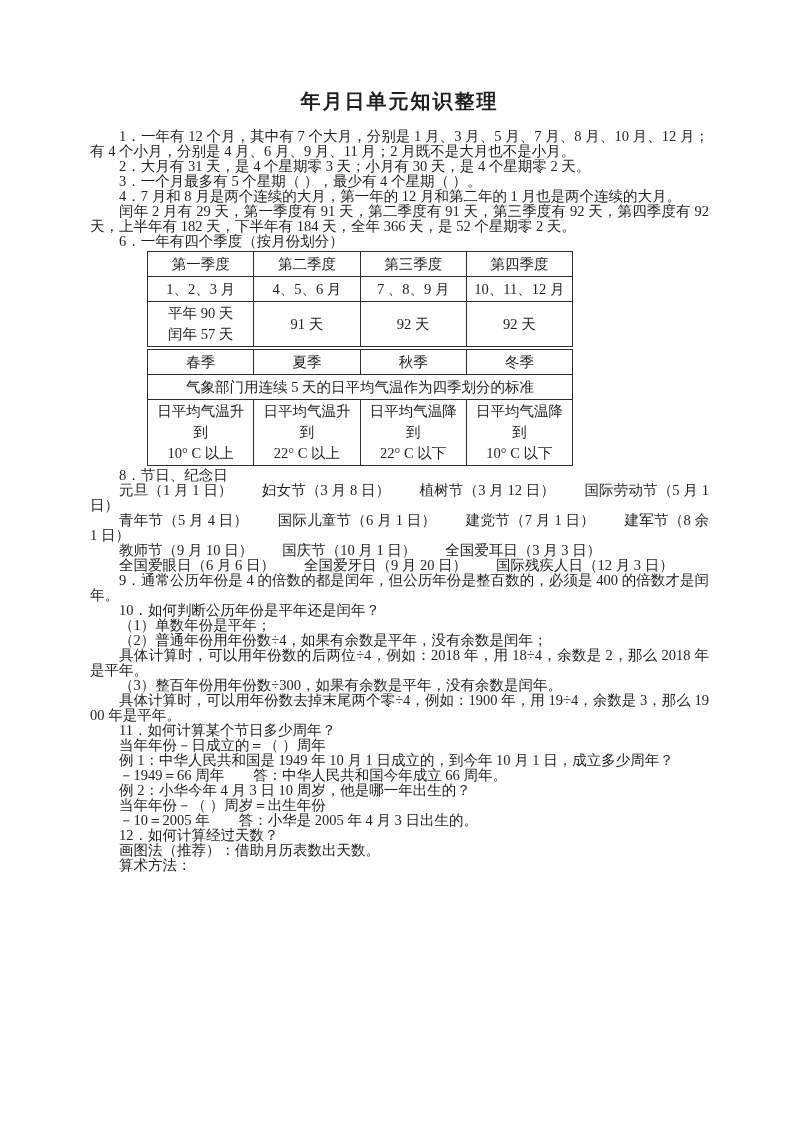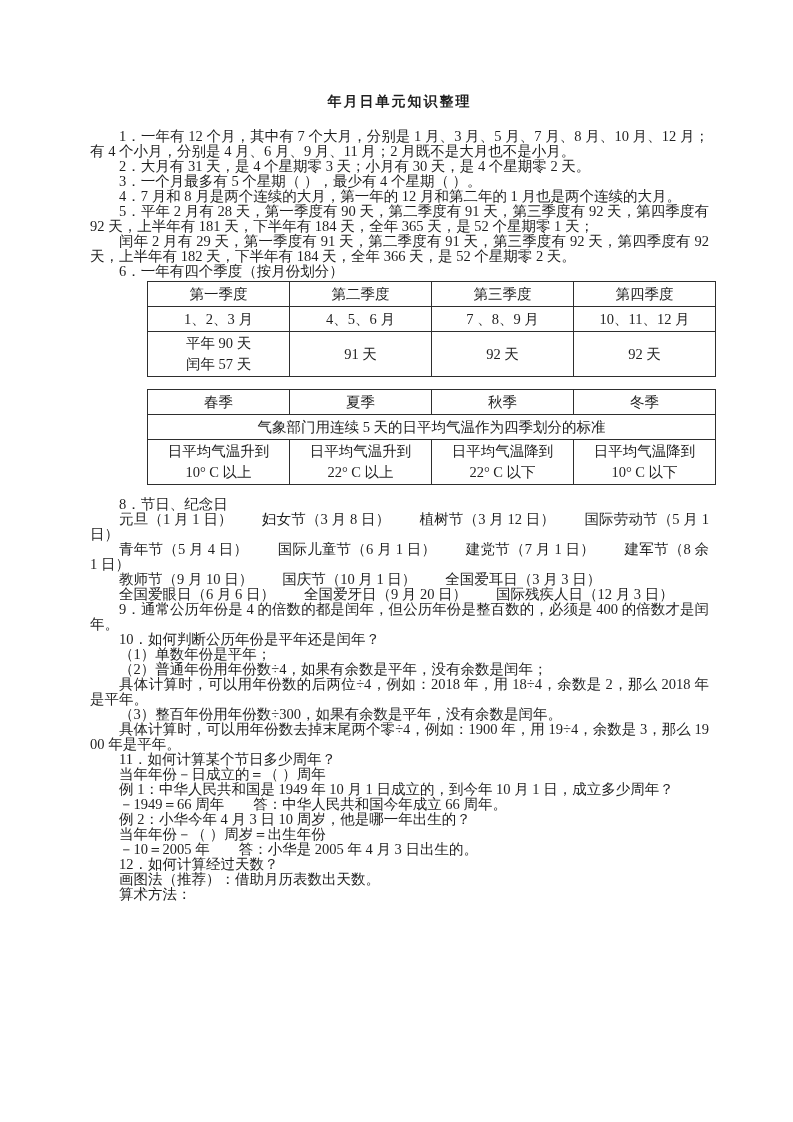--- a/index.html
+++ b/index.html
@@ -12,39 +12,39 @@
     box-sizing: border-box;
     width: 793px; height: 1122px;
     padding: 86px 84px 0 90px;
     font-family: "Liberation Serif", "DejaVu Serif", serif;
     color: #1e1e1e;
     overflow: hidden;
   }
   .title {
     margin: 0 0 13px 0;
     text-align: center;
-    font-size: 14px;
+    font-size: 20px;
     font-weight: bold;
     letter-spacing: 2px;
     line-height: 30px;
     font-family: "DejaVu Serif", "Liberation Serif", serif;
   }
   p.line {
     margin: 0;
     font-size: 14.5px;
     line-height: 15px;
     text-indent: 2em;
     text-align: justify;
     word-break: break-all;
   }
   table.doc-table {
     border-collapse: collapse;
     table-layout: fixed;
-    width: 569px;
-    margin: 2px 0 12px 57px;
+    width: 426px;
+    margin: 2px 0 2px 57px;
   }
   .doc-table td {
     border: 1.5px solid #2e2e2e;
     text-align: center;
     vertical-align: middle;
     font-size: 14.5px;
     line-height: 21px;
     padding: 1px 2px;
   }
   .doc-table tr.row-short td { height: 22px; }
@@ -54,21 +54,20 @@
 <body>
 
 <div class="page">
 
   <h1 class="title">年月日单元知识整理</h1>
 
   <p class="line">1．一年有 12 个月，其中有 7 个大月，分别是 1 月、3 月、5 月、7 月、8 月、10 月、12 月；有 4 个小月，分别是 4 月、6 月、9 月、11 月；2 月既不是大月也不是小月。</p>
   <p class="line">2．大月有 31 天，是 4 个星期零 3 天；小月有 30 天，是 4 个星期零 2 天。</p>
   <p class="line">3．一个月最多有 5 个星期（ ），最少有 4 个星期（ ）。</p>
   <p class="line">4．7 月和 8 月是两个连续的大月，第一年的 12 月和第二年的 1 月也是两个连续的大月。</p>
-  <p class="line">5．平年 2 月有 28 天，第一季度有 90 天，第二季度有 91 天，第三季度有 92 天，第四季度有 92 天，上半年有 181 天，下半年有 184 天，全年 365 天，是 52 个星期零 1 天；</p>
   <p class="line">闰年 2 月有 29 天，第一季度有 91 天，第二季度有 91 天，第三季度有 92 天，第四季度有 92 天，上半年有 182 天，下半年有 184 天，全年 366 天，是 52 个星期零 2 天。</p>
   <p class="line">6．一年有四个季度（按月份划分）</p>
 
   <table class="doc-table">
     <tbody>
       <tr class="row-short">
         <td>第一季度</td>
         <td>第二季度</td>
         <td>第三季度</td>
         <td>第四季度</td>

